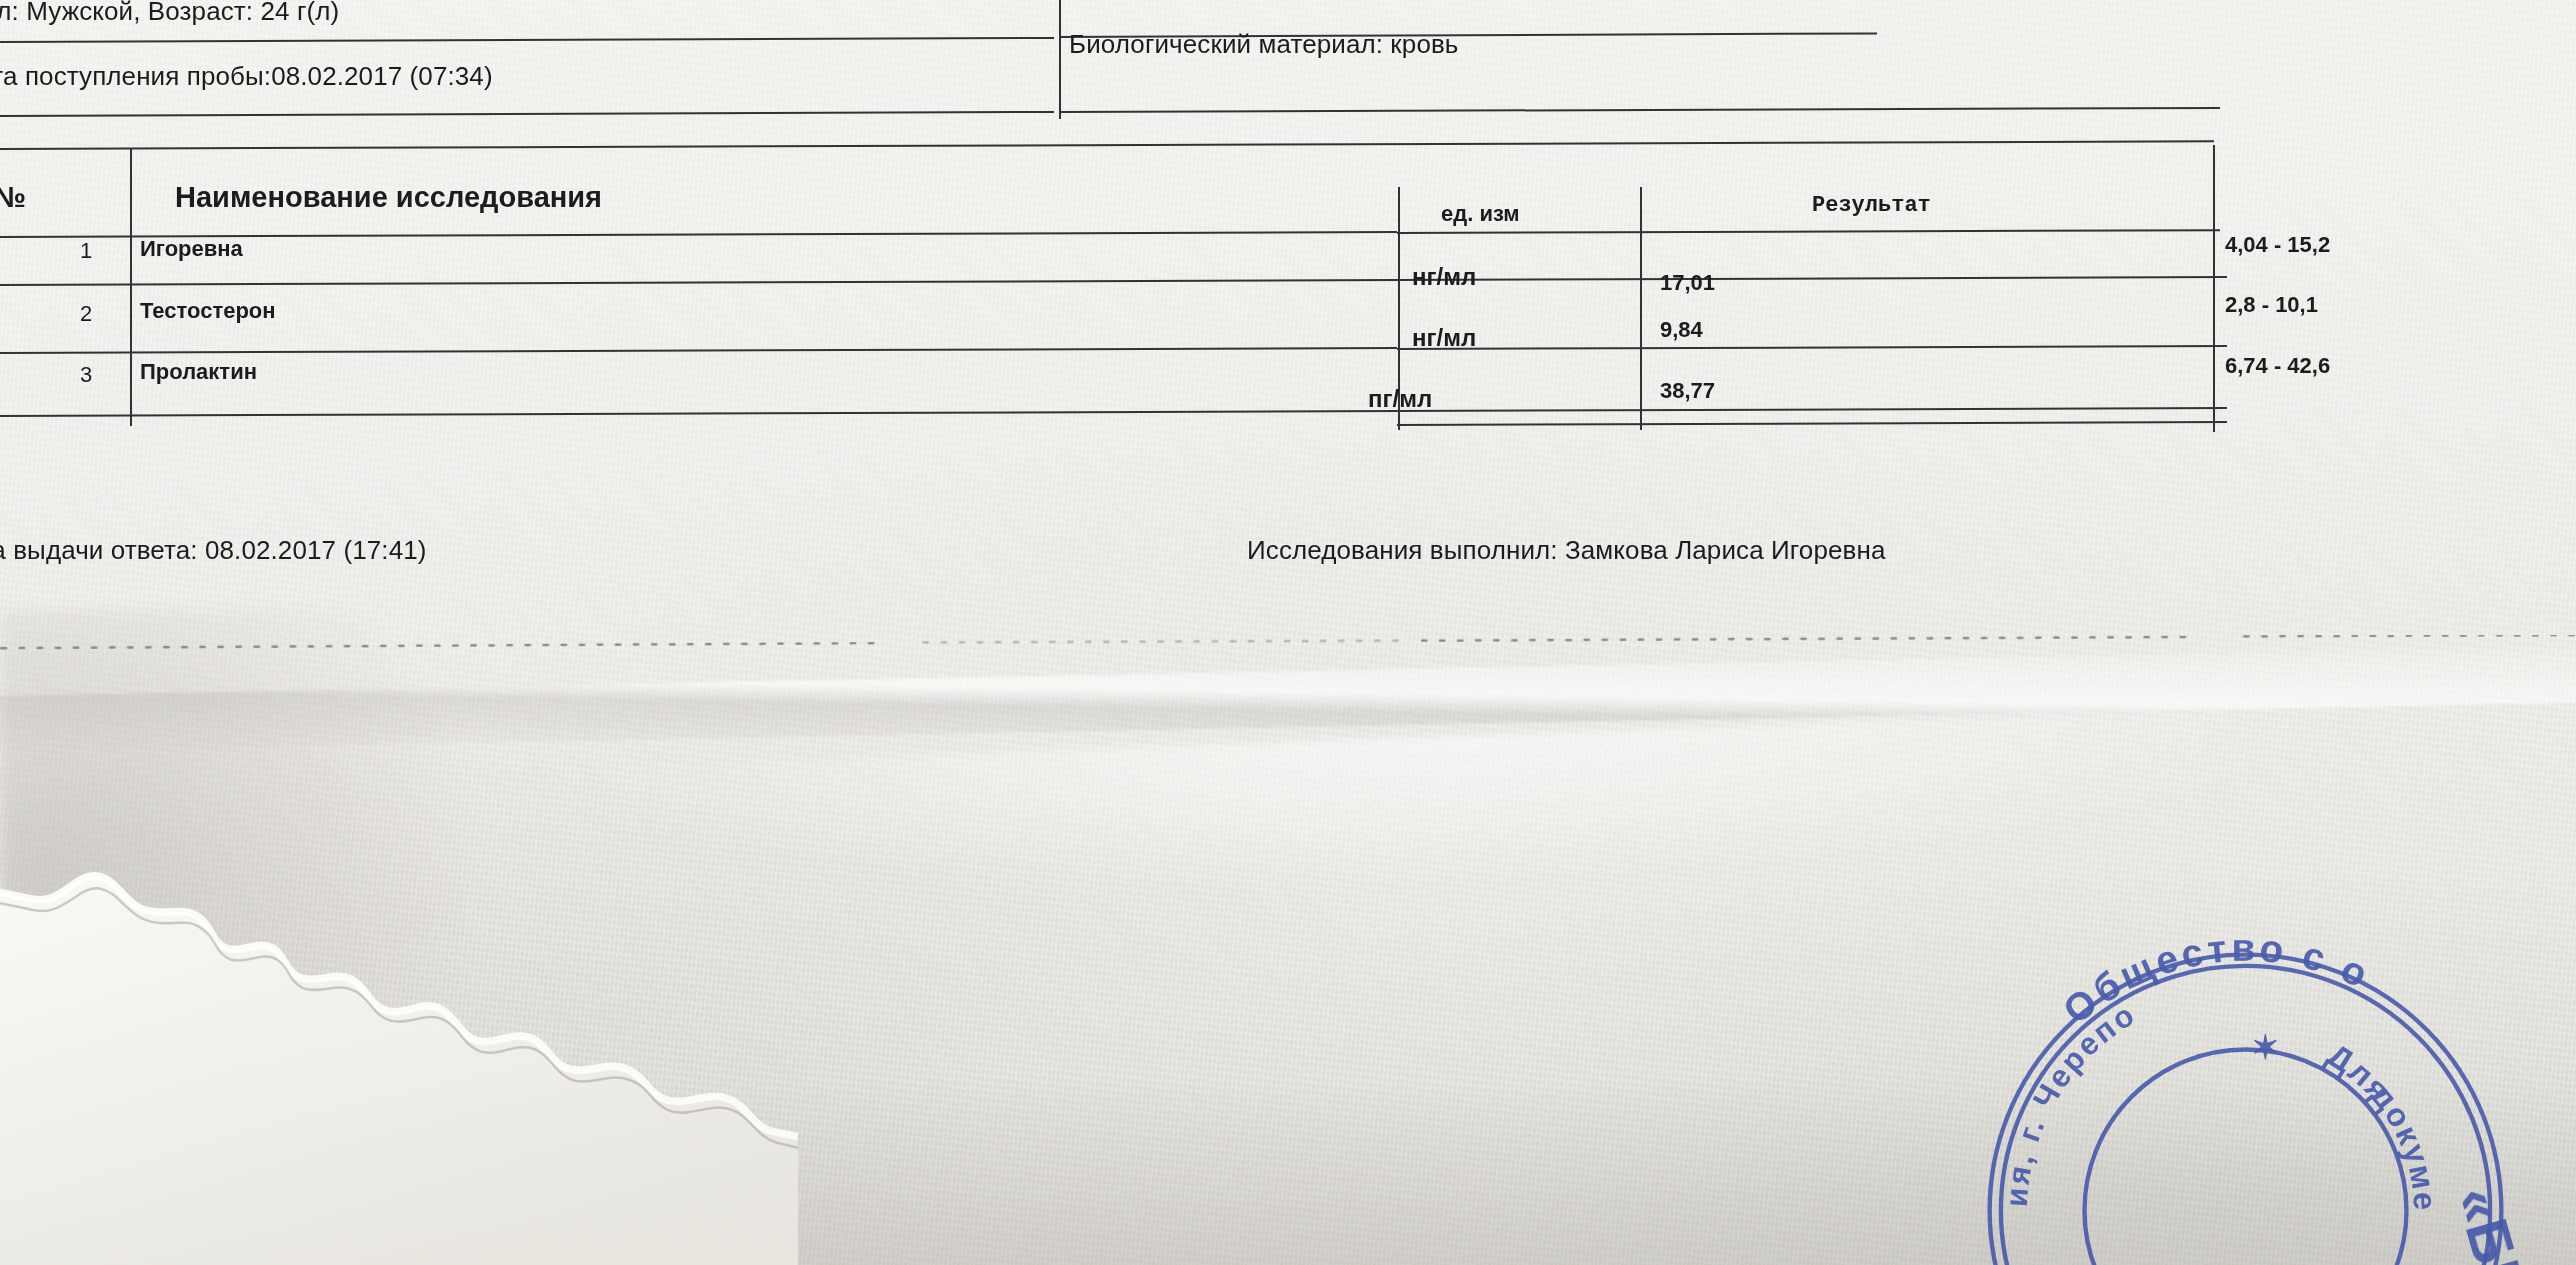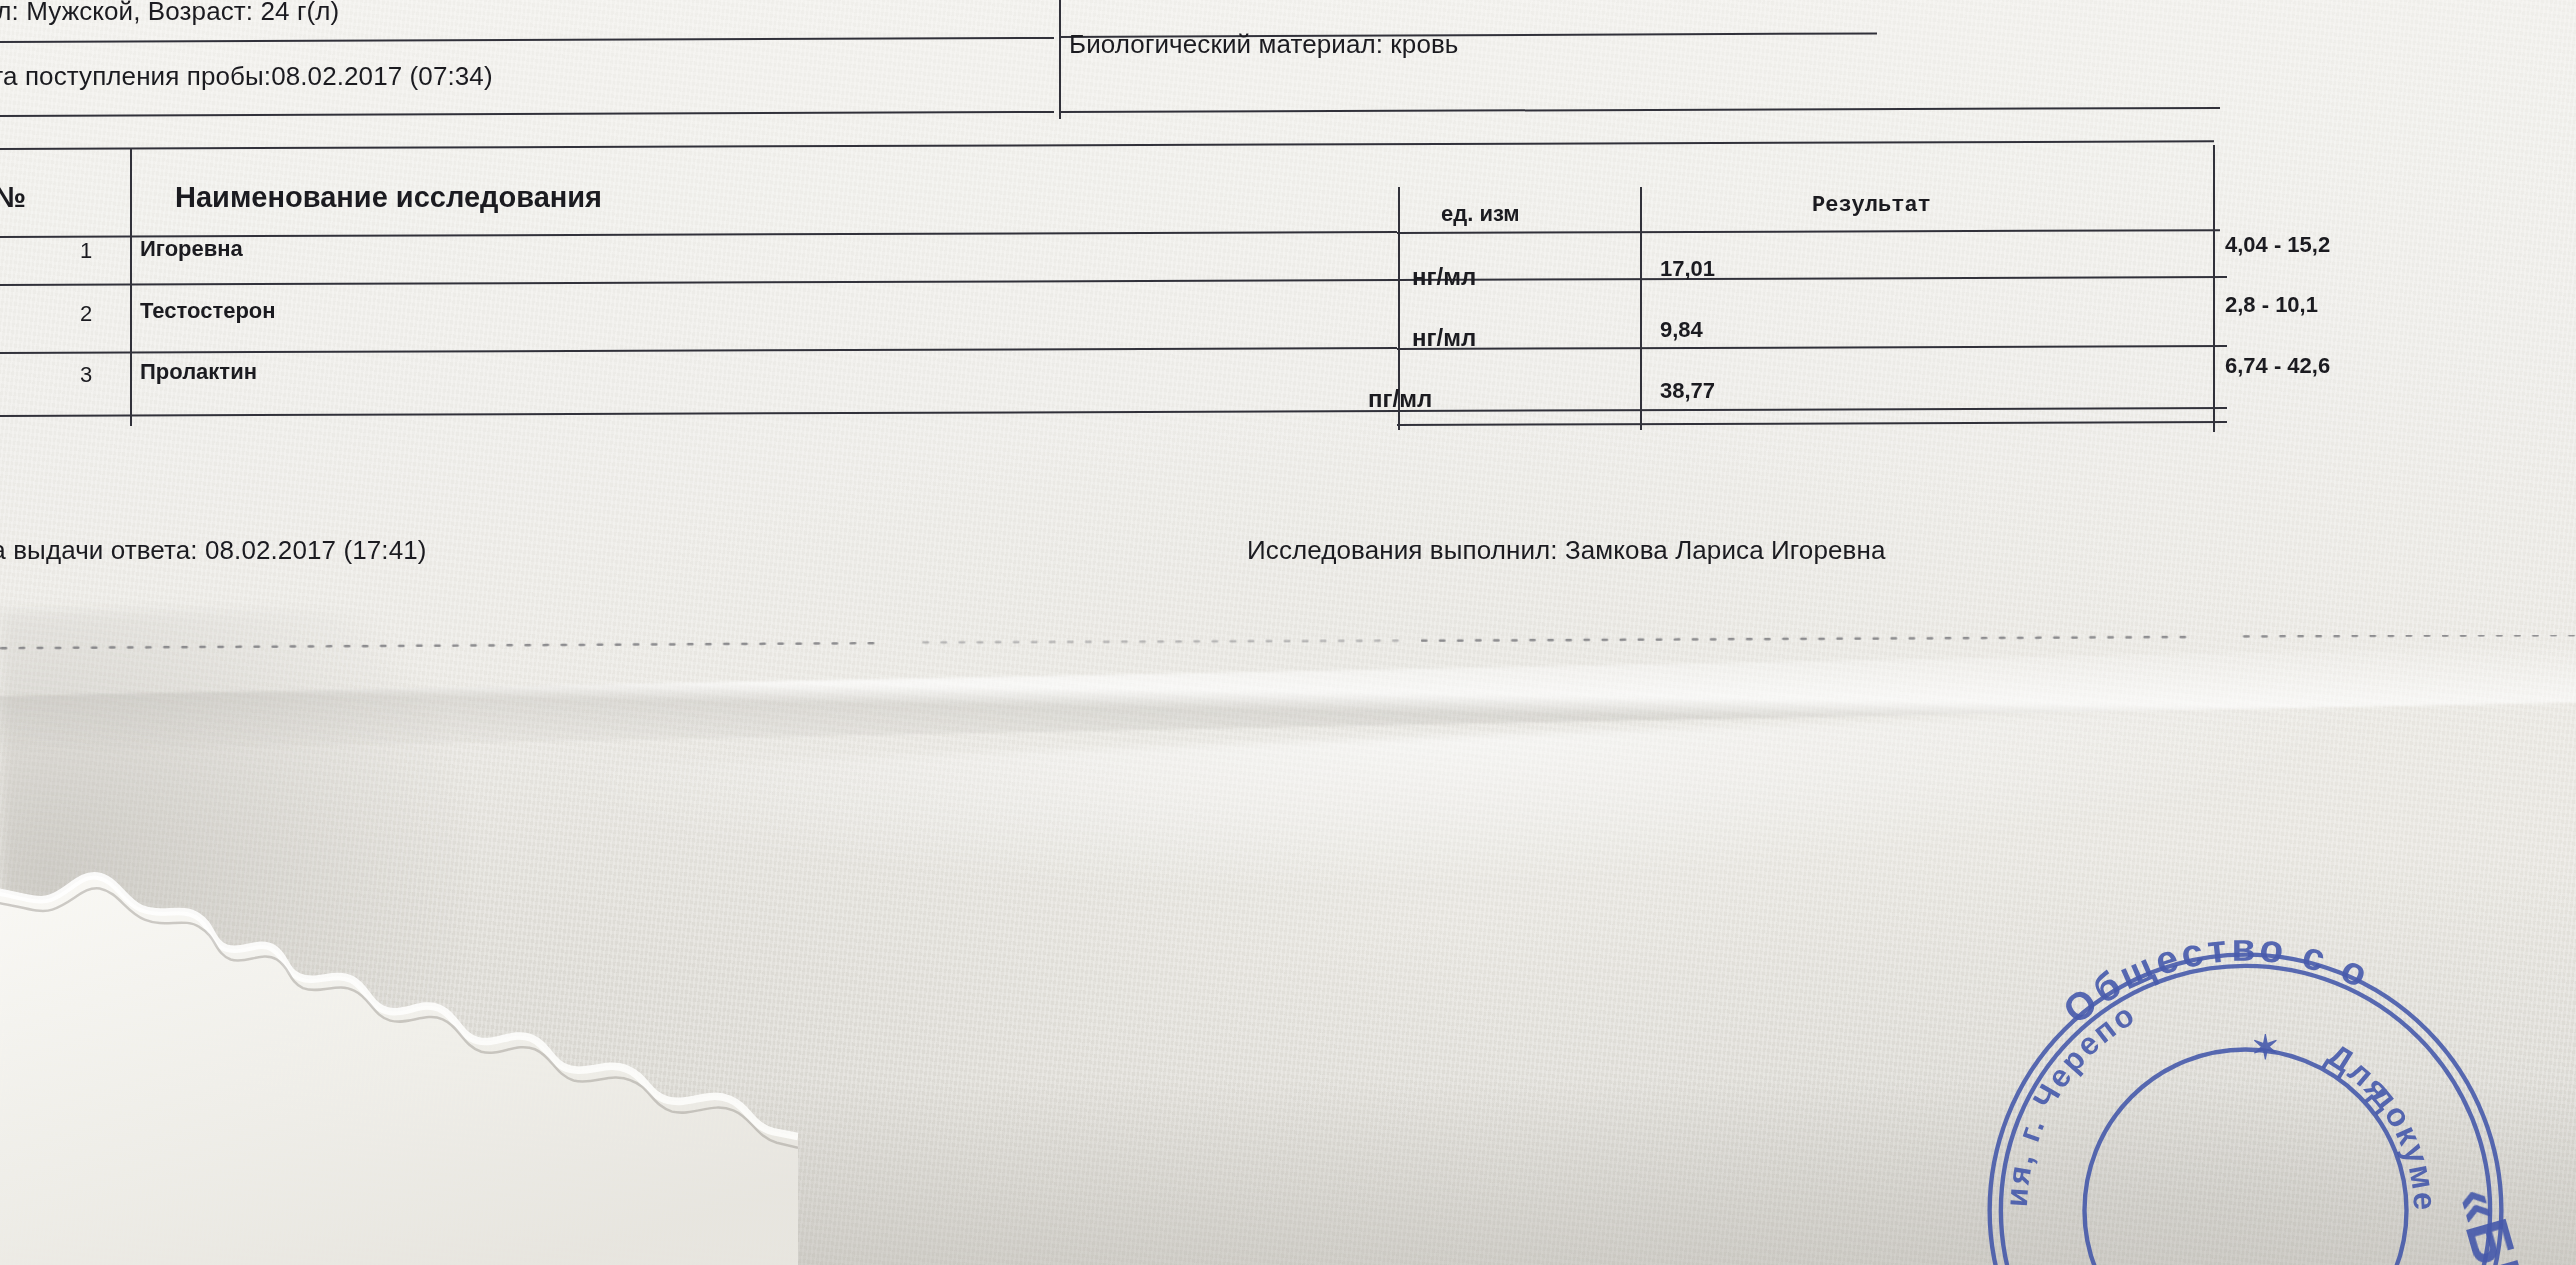--- a/index.html
+++ b/index.html
@@ -180,21 +180,21 @@
   <div class="v-rule" style="left:2213px; top:145px; height:287px;"></div>
 
   <div class="cell b" style="left:-6.2px; top:181px; font-size:29px;">№</div>
   <div class="cell b" style="left:175px; top:181px; font-size:29px;text-align:center;">Наименование исследования</div>
   <div class="cell b" style="left:1441px; top:201px;">ед. изм</div>
   <div class="cell b" style="left:1812px; top:193px;font-family:Liberation Mono, monospace;">Результат</div>
 
   <div class="cell" style="left:80px; top:238px;">1</div>
   <div class="cell b" style="left:140px; top:236px;">Игоревна</div>
   <div class="cell b" style="left:1412px; top:263px; font-size:24px;">нг/мл</div>
-  <div class="cell b" style="left:1660px; top:256px;">17,01</div>
+  <div class="cell b" style="left:1660px; top:270px;">17,01</div>
   <div class="cell b" style="left:2225px; top:232px;">4,04 - 15,2</div>
 
   <div class="cell" style="left:80px; top:301px;">2</div>
   <div class="cell b" style="left:140px; top:298px;">Тестостерон</div>
   <div class="cell b" style="left:1412px; top:324px; font-size:24px;">нг/мл</div>
   <div class="cell b" style="left:1660px; top:317px;">9,84</div>
   <div class="cell b" style="left:2225px; top:292px;">2,8 - 10,1</div>
 
   <div class="cell" style="left:80px; top:362px;">3</div>
   <div class="cell b" style="left:140px; top:359px;">Пролактин</div>

